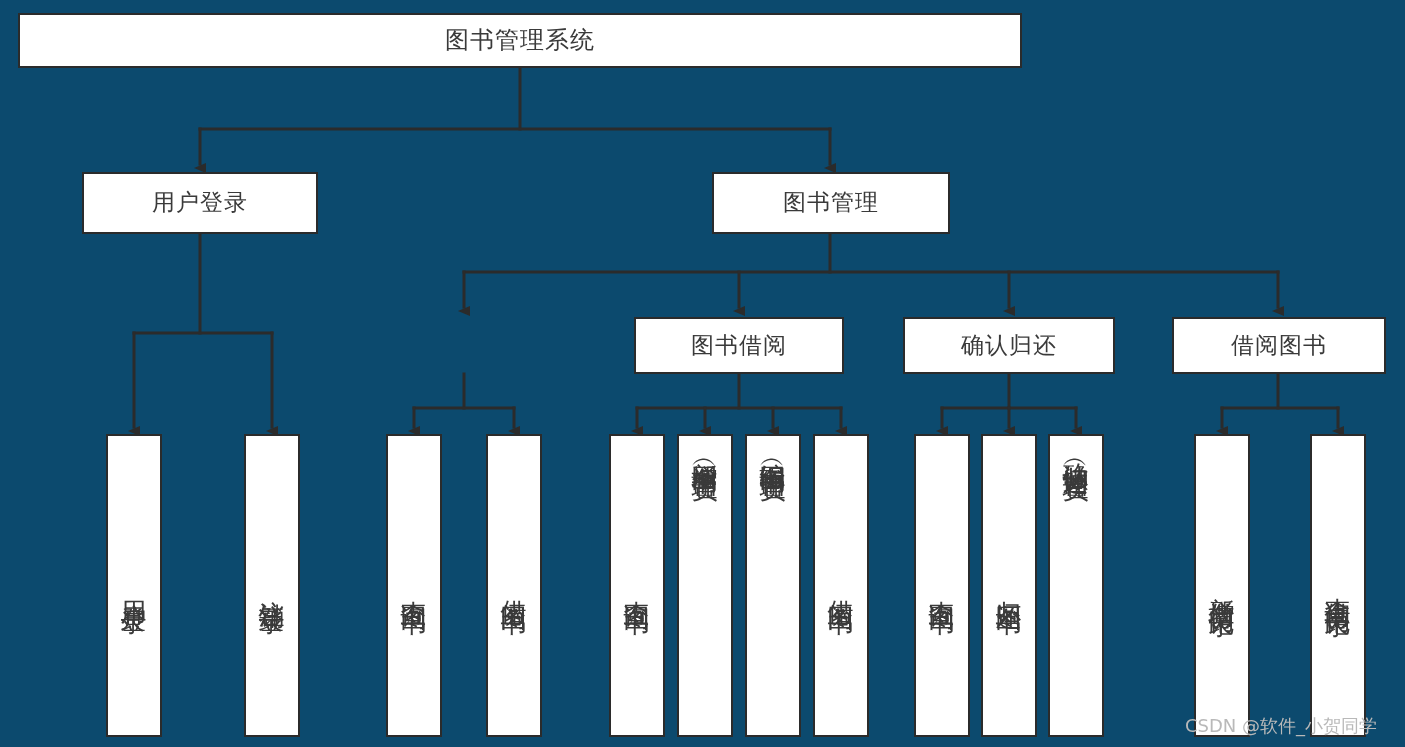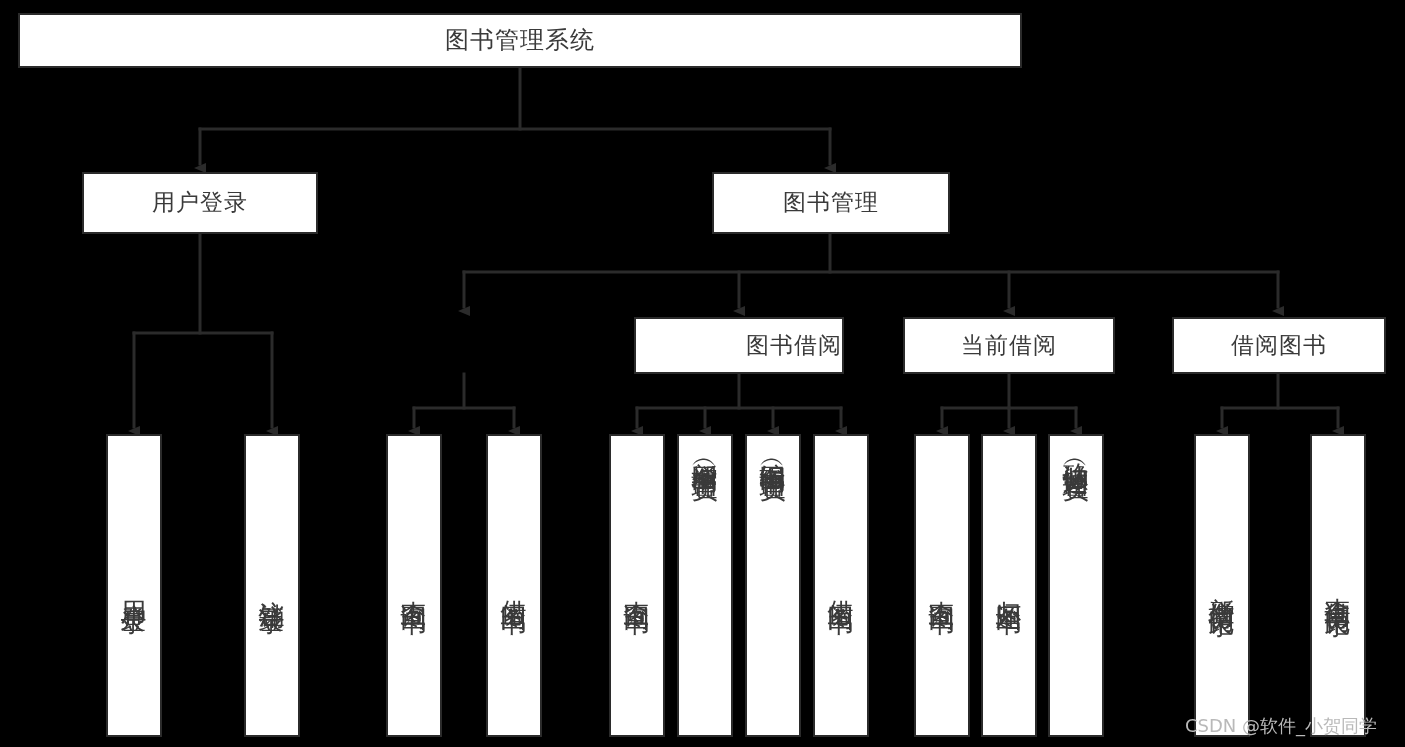--- a/index.html
+++ b/index.html
@@ -1,18 +1,18 @@
 <!DOCTYPE html>
 <html><head>
 <meta charset="utf-8">
 <title>图书管理系统 功能结构图</title>
 <style>
   html,body{margin:0;padding:0;background:#ffffff;}
   body{font-family:"DejaVu Sans","Liberation Sans",sans-serif;}
-  #canvas{position:relative;width:1405px;height:747px;background:#000000;overflow:hidden;}
+  #canvas{position:relative;width:1405px;height:747px;background:#0c4a6e;overflow:hidden;}
   svg#wires{position:absolute;left:0;top:0;width:1405px;height:747px;pointer-events:none;}
 
   .node{
     position:absolute;
     box-sizing:border-box;
     background:#ffffff;
     border:2px solid #2b2b2b;
     display:flex;
     align-items:center;
     justify-content:center;
@@ -114,26 +114,26 @@
 
   <div class="node h-node" style="left:82px;top:172px;width:236px;height:62px;">
     <span class="lbl">用户登录</span>
   </div>
 
   <div class="node h-node" style="left:712px;top:172px;width:238px;height:62px;">
     <span class="lbl">图书管理</span>
   </div>
 
 
-  <div class="node h-node" style="left:634px;top:317px;width:210px;height:57px;justify-content:flex-end;">
+  <div class="node h-node" style="left:634px;top:317px;width:210px;height:57px;">
     <span class="lbl">图书借阅</span>
   </div>
 
   <div class="node h-node" style="left:903px;top:317px;width:212px;height:57px;">
-    <span class="lbl">当前借阅</span>
+    <span class="lbl">确认归还</span>
   </div>
 
   <div class="node h-node" style="left:1172px;top:317px;width:214px;height:57px;">
     <span class="lbl">借阅图书</span>
   </div>
 
   <div class="node v-node" style="left:106px;top:434px;width:56px;height:303px;">
     <span class="lbl">用户登录</span>
   </div>
 

